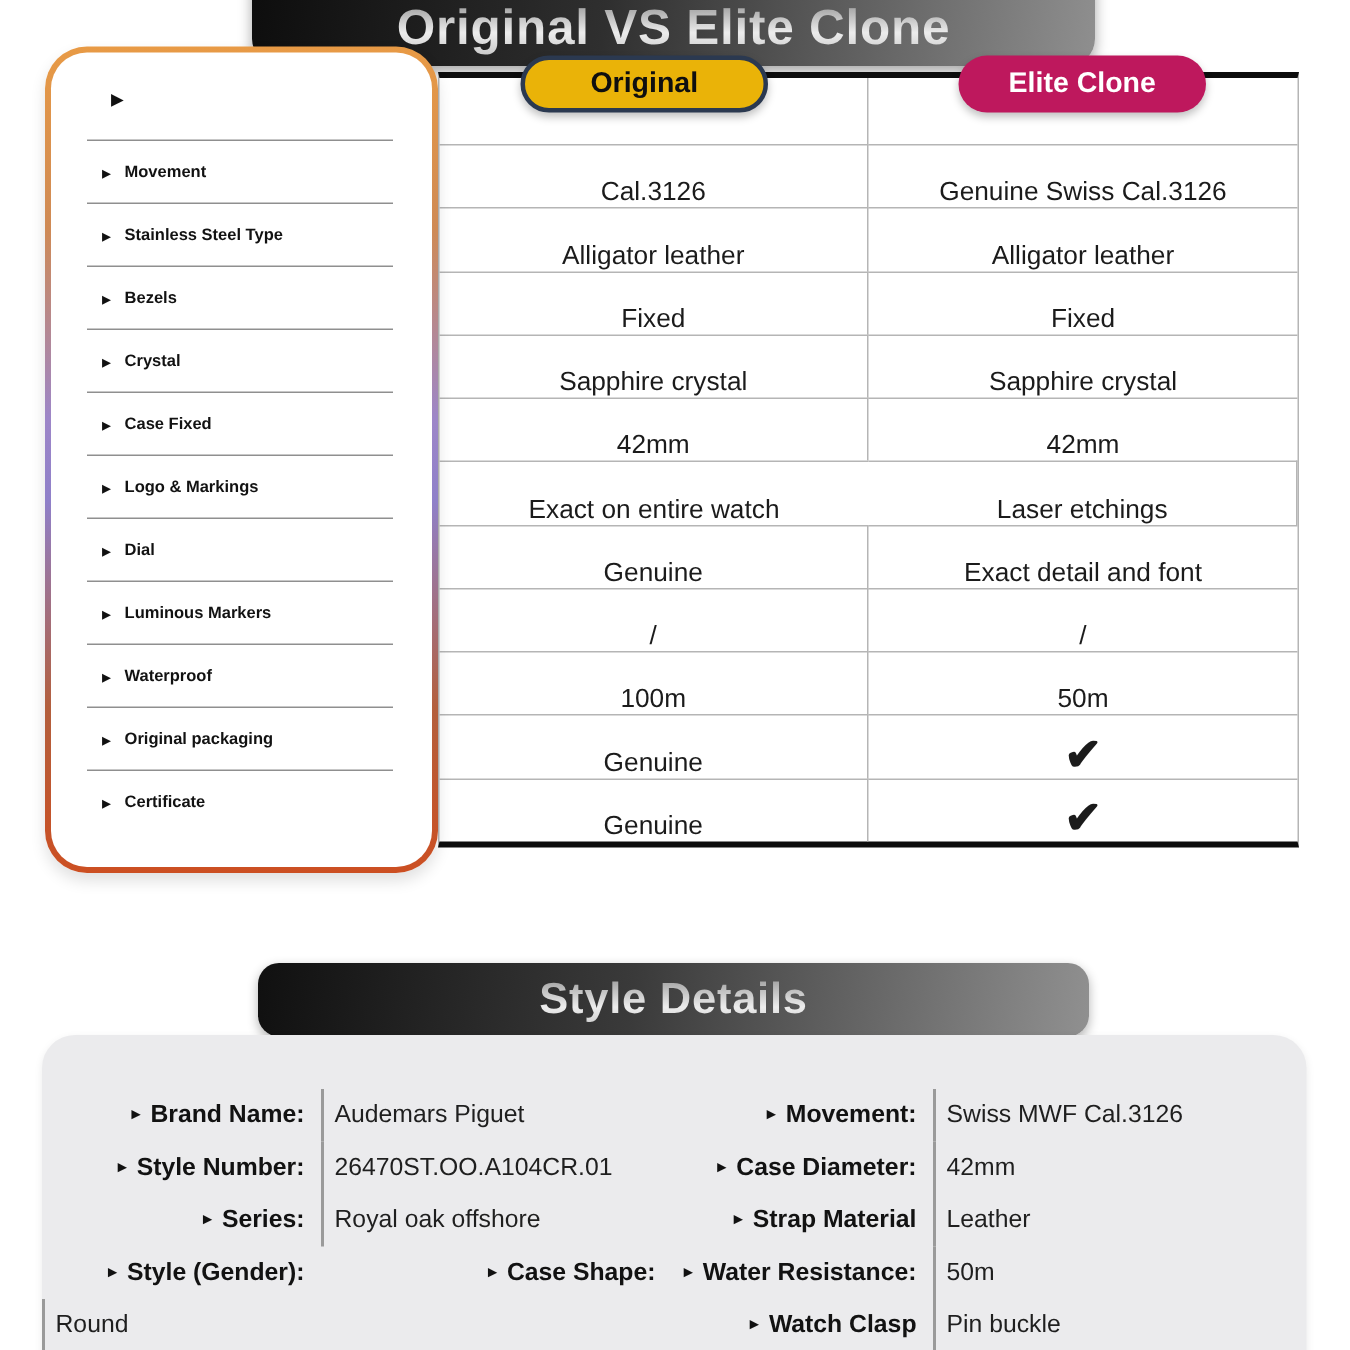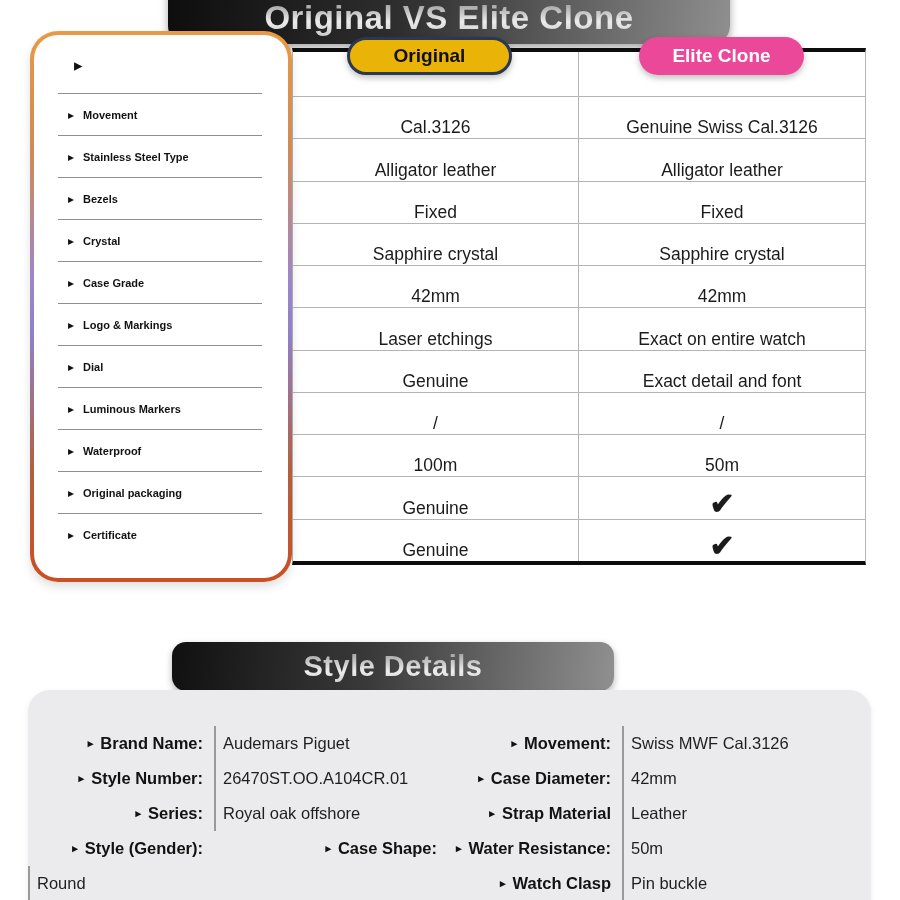--- a/index.html
+++ b/index.html
@@ -49,21 +49,21 @@
   .cell.col1{border-right:1.5px solid var(--table-line);}
   .cell .check{font-size:30px;font-weight:bold;line-height:1;}
   
   .pill{
     position:absolute;top:37px;height:38px;width:165px;border-radius:20px;z-index:3;
     display:flex;align-items:center;justify-content:center;
     font-weight:bold;font-size:19px;box-sizing:border-box;
     box-shadow:0 3px 6px rgba(0,0,0,.25);
   }
   .pill-original{left:347px;background:#eab308;border:3px solid var(--pill-border);color:#0f0f0f;}
-  .pill-elite{left:639px;background:#ec4899;color:#fff;}
+  .pill-elite{left:639px;background:#be185d;color:#fff;}
   
   .side-card{
     position:absolute;left:30px;top:31px;width:262px;height:551px;z-index:4;
     box-sizing:border-box;padding:4px;border-radius:28px;
     background:linear-gradient(180deg,
       var(--accent-orange) 0%, #cf8a55 22%,
       var(--accent-purple) 45%, #8f80c9 55%,
       #b35f3d 80%, var(--accent-red) 100%);
     box-shadow:0 5px 10px rgba(0,0,0,.12);
   }
@@ -74,21 +74,21 @@
   .grade-row{height:56px;display:flex;align-items:center;padding-left:40px;gap:12px;}
   .grade-row .bullet{font-size:17px;}
   .grade-text{font-size:31px;font-weight:bold;letter-spacing:.5px;}
   .side-divider{border-top:1.6px solid var(--divider-gray);margin:0 26px 0 24px;}
   .side-item{height:41px;display:flex;align-items:center;padding-left:34px;gap:9px;flex:none;}
   .side-item .bullet{font-size:12px;}
   .side-label{font-size:11px;font-weight:bold;white-space:nowrap;}
   .bullet{line-height:1;color:#111;}
   
   .style-bar{
-    position:absolute;left:172px;top:642px;width:442px;height:49px;z-index:1;
+    position:absolute;left:172px;top:642px;width:554px;height:49px;z-index:1;
     border-radius:14px;
     background:linear-gradient(97deg,#101010 0%,#3a3a3a 45%,#909090 100%);
     box-shadow:0 3px 7px rgba(0,0,0,.3);
     display:flex;align-items:center;justify-content:center;
   }
   .style-bar-text{
     font-size:29px;font-weight:bold;letter-spacing:.5px;
     background:linear-gradient(180deg,#969696 0%,#ededed 65%,#cfcfcf 100%);
     -webkit-background-clip:text;background-clip:text;color:transparent;
     white-space:nowrap;
@@ -146,25 +146,25 @@
     </div>
     <div class="cell">
       <span>Sapphire crystal</span>
     </div>
     <div class="cell col1">
       <span>42mm</span>
     </div>
     <div class="cell">
       <span>42mm</span>
     </div>
+    <div class="cell">
+      <span>Exact on entire watch</span>
+    </div>
     <div class="cell col1">
       <span>Laser etchings</span>
-    </div>
-    <div class="cell">
-      <span>Exact on entire watch</span>
     </div>
     <div class="cell col1">
       <span>Genuine</span>
     </div>
     <div class="cell">
       <span>Exact detail and font</span>
     </div>
     <div class="cell col1">
       <span>/</span>
     </div>
@@ -220,21 +220,21 @@
           <span class="side-label">Bezels</span>
         </div>
         <div class="side-divider"></div>
         <div class="side-item">
           <span class="bullet">▸</span>
           <span class="side-label">Crystal</span>
         </div>
         <div class="side-divider"></div>
         <div class="side-item">
           <span class="bullet">▸</span>
-          <span class="side-label">Case Grade</span>
+          <span class="side-label">Case Fixed</span>
         </div>
         <div class="side-divider"></div>
         <div class="side-item">
           <span class="bullet">▸</span>
           <span class="side-label">Logo &amp; Markings</span>
         </div>
         <div class="side-divider"></div>
         <div class="side-item">
           <span class="bullet">▸</span>
           <span class="side-label">Dial</span>

